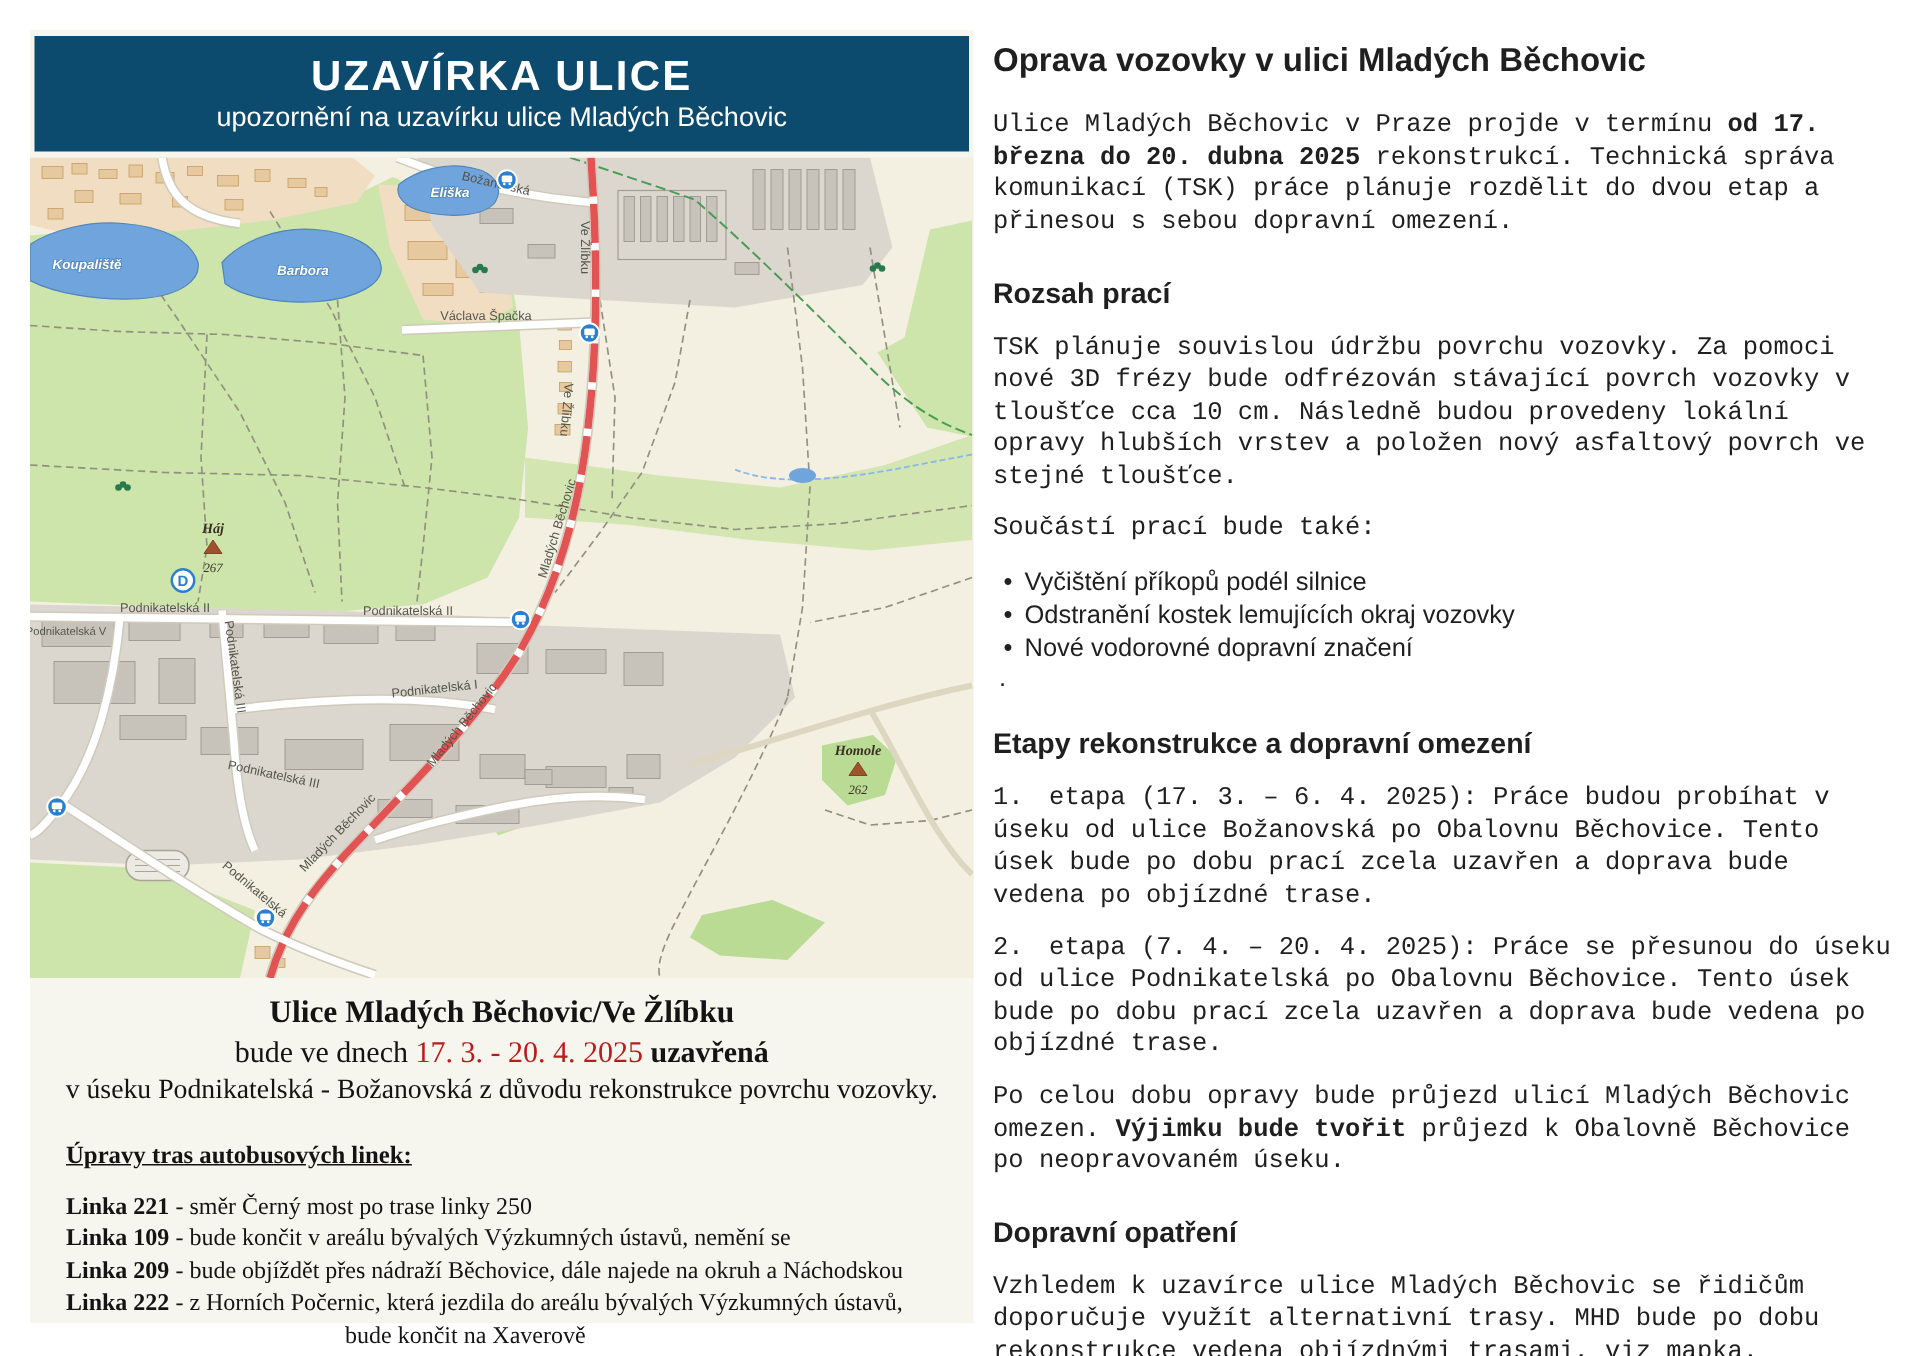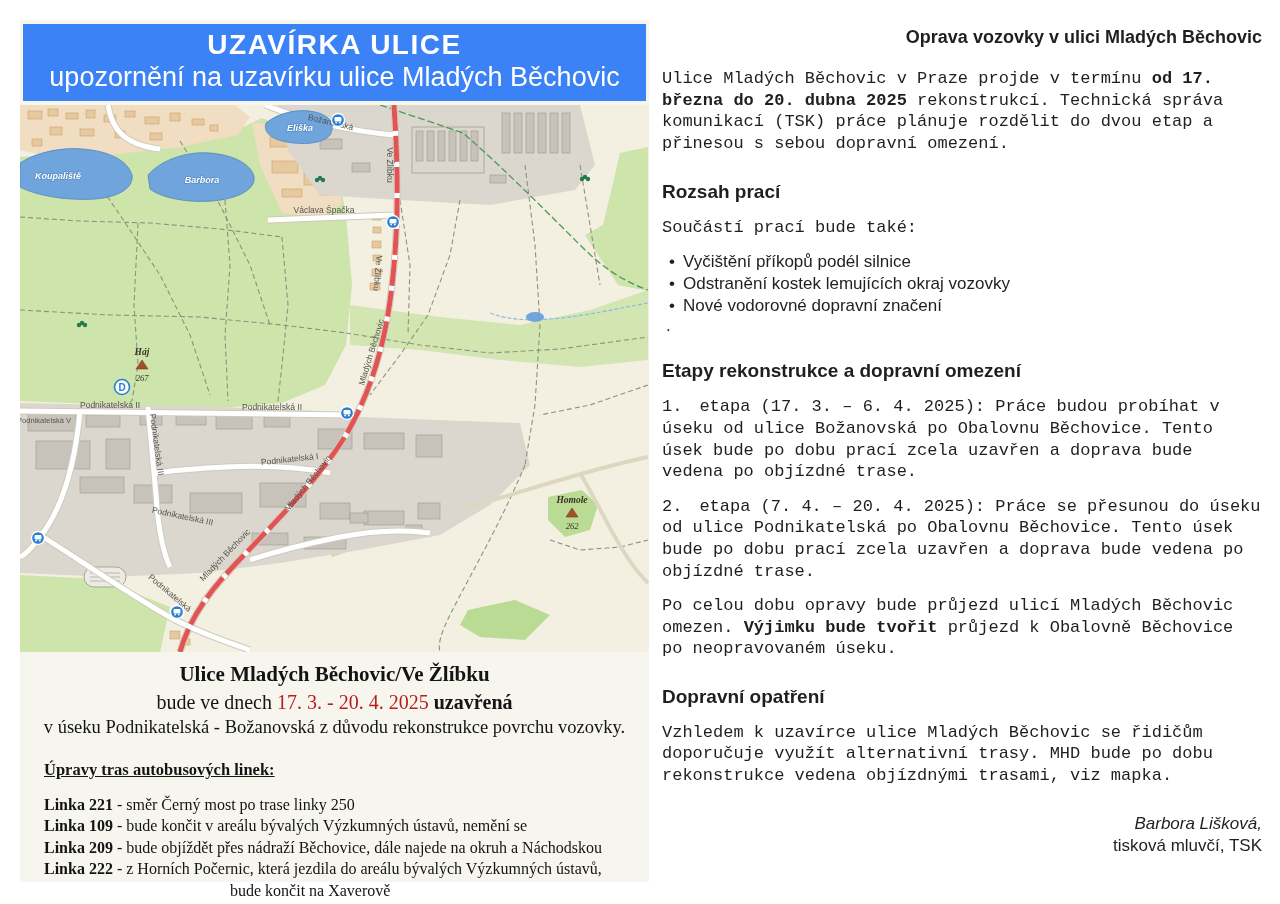--- a/index.html
+++ b/index.html
@@ -1,38 +1,38 @@
 <!DOCTYPE html>
 <html><head>
 <meta charset="utf-8">
 <style>
   html,body{margin:0;padding:0;background:#ffffff;}
   .page{position:relative;width:1280px;height:904px;background:#ffffff;overflow:hidden;
         font-family:"Liberation Sans",sans-serif;color:#1c1c1c;}
   
   .poster{position:absolute;left:20px;top:20px;width:629px;height:862px;background:#f7f6ee;}
-  .banner{margin:4px 3px 0 3px;height:77px;background:#3b82f6;display:flex;flex-direction:column;
+  .banner{margin:4px 3px 0 3px;height:77px;background:#0c4a6e;display:flex;flex-direction:column;
           align-items:center;justify-content:center;color:#fff;}
   .banner-title{font-size:28px;font-weight:bold;letter-spacing:1.5px;line-height:1.1;}
-  .banner-subtitle{font-size:27px;line-height:1.25;}
+  .banner-subtitle{font-size:18px;line-height:1.25;}
   .map-wrap{position:relative;width:629px;height:547px;margin-top:4px;overflow:hidden;background:#f3f0e2;}
   .caption{margin-top:9px;text-align:center;font-family:"Liberation Serif",serif;color:#141414;line-height:1.32;}
   .caption-l1{font-size:21px;font-weight:bold;}
   .caption-l2{font-size:20px;}
   .caption-l2 .dates{color:#b91c1c;}
   .caption-l2 .closed{font-weight:bold;}
   .caption-l3{font-size:18.5px;}
   .bus{margin-top:20px;padding:0 12px 0 24px;font-family:"Liberation Serif",serif;color:#141414;}
   .bus-heading{font-size:16.5px;font-weight:bold;text-decoration:underline;margin-bottom:14px;}
   .bus-line{font-size:16px;line-height:21.5px;}
   .bus-line .linka{font-weight:bold;}
   .bus-cont{margin-left:186px;}
   
   .article{position:absolute;left:662px;top:20px;width:600px;color:#1f1f1f;}
-  .article h1{margin:6px 0 20px 0;font-size:18px;line-height:1.24;text-align:right;font-weight:bold;}
+  .article h1{margin:6px 0 20px 0;font-size:22px;line-height:1.24;text-align:left;font-weight:bold;}
   .article h1 span{display:block;}
   .article p{margin:13px 0;font-size:17px;line-height:1.27;font-family:Liberation Mono, monospace;}
   .article h2{margin:26px 0 14px 0;font-size:19px;font-weight:bold;}
   .article ul{margin:6px 0 0 4px;padding:0;list-style:none;}
   .article li{position:relative;padding-left:17px;font-size:17px;line-height:1.3;}
   .article li::before{content:"•";position:absolute;left:3px;}
   .stray-dot{margin:0 0 0 4px;font-size:17px;line-height:1.0;}
   .signature{margin-top:26px;text-align:right;font-size:17px;line-height:1.3;}
   .sig-name{font-style:italic;}
   
@@ -330,20 +330,21 @@
   </div>
 
   <div class="article">
     <h1>
       <span>Oprava vozovky v ulici Mladých Běchovic</span>
     </h1>
 
     <p><span>Ulice Mladých Běchovic v Praze projde v termínu </span><b>od 17. března do 20. dubna 2025</b><span> rekonstrukcí. Technická správa komunikací (TSK) práce plánuje rozdělit do dvou etap a přinesou s sebou dopravní omezení.</span></p>
 
     <h2>Rozsah prací</h2>
+    <p>TSK plánuje souvislou údržbu povrchu vozovky. Za pomoci nové 3D frézy bude odfrézován stávající povrch vozovky v tloušťce cca 10 cm. Následně budou provedeny lokální opravy hlubších vrstev a položen nový asfaltový povrch ve stejné tloušťce.</p>
     <p>Součástí prací bude také:</p>
 
     <ul>
       <li>Vyčištění příkopů podél silnice</li>
       <li>Odstranění kostek lemujících okraj vozovky</li>
       <li>Nové vodorovné dopravní značení</li>
     </ul>
     <div class="stray-dot">.</div>
 
     <h2>Etapy rekonstrukce a dopravní omezení</h2>

